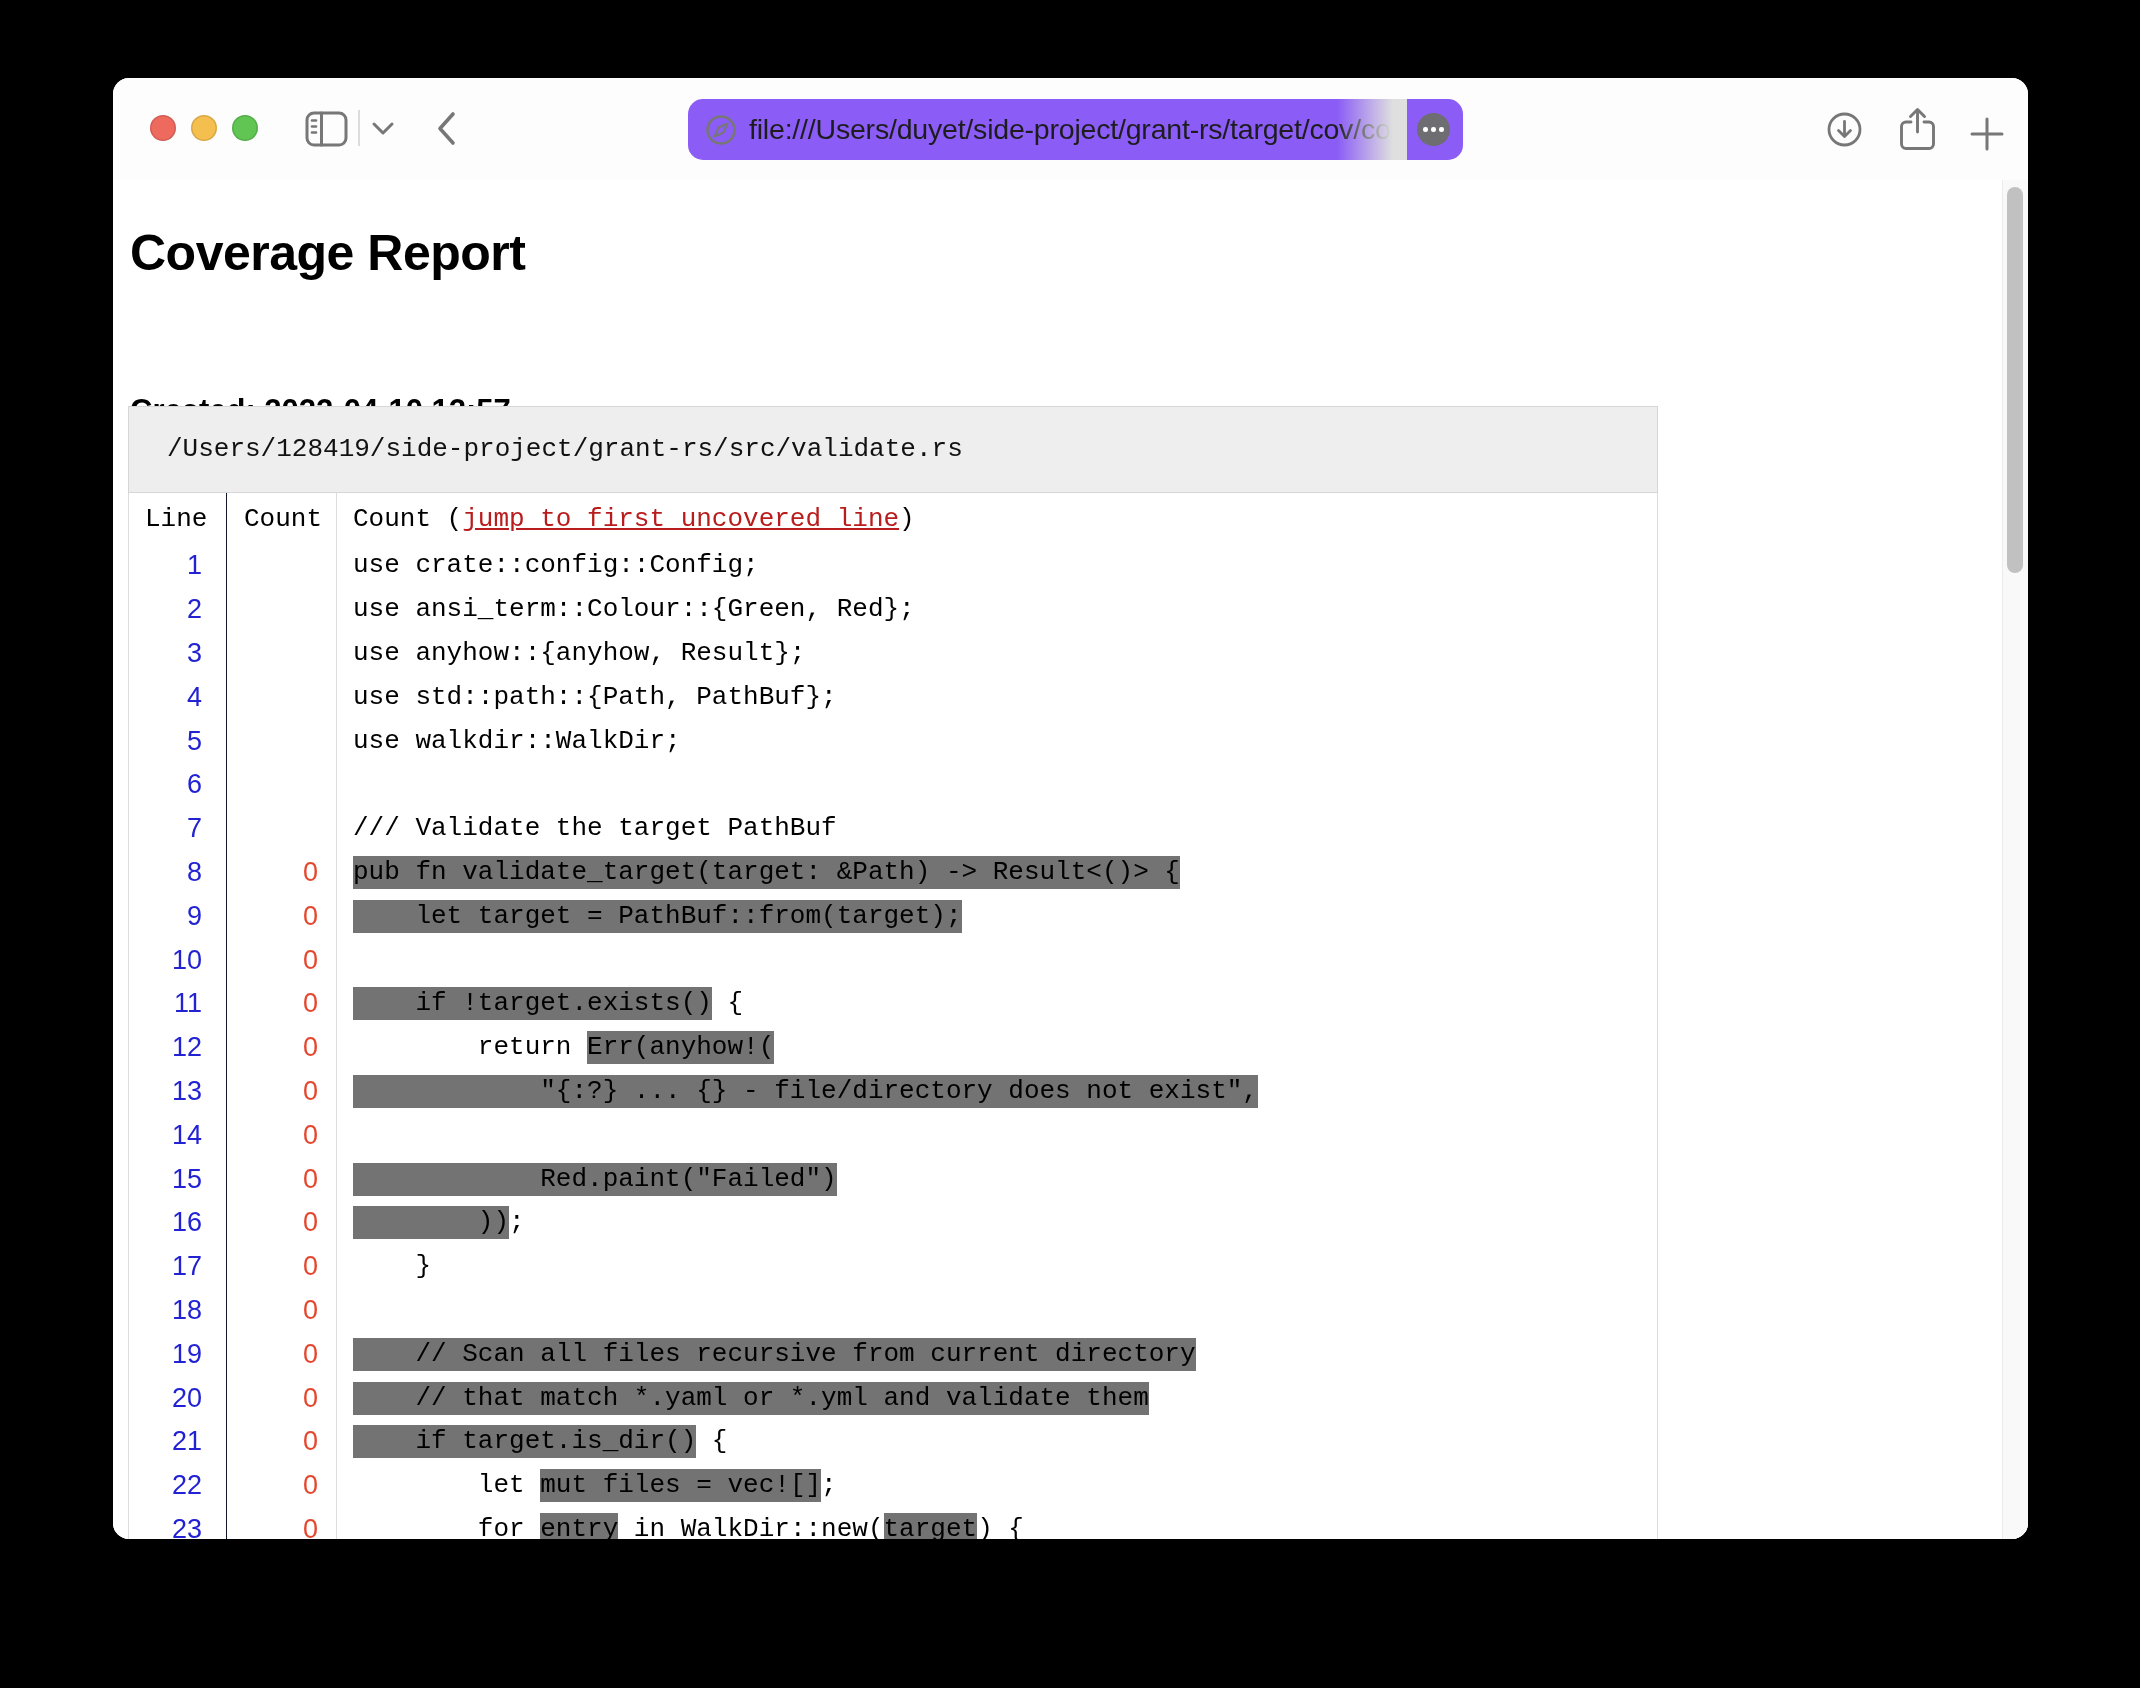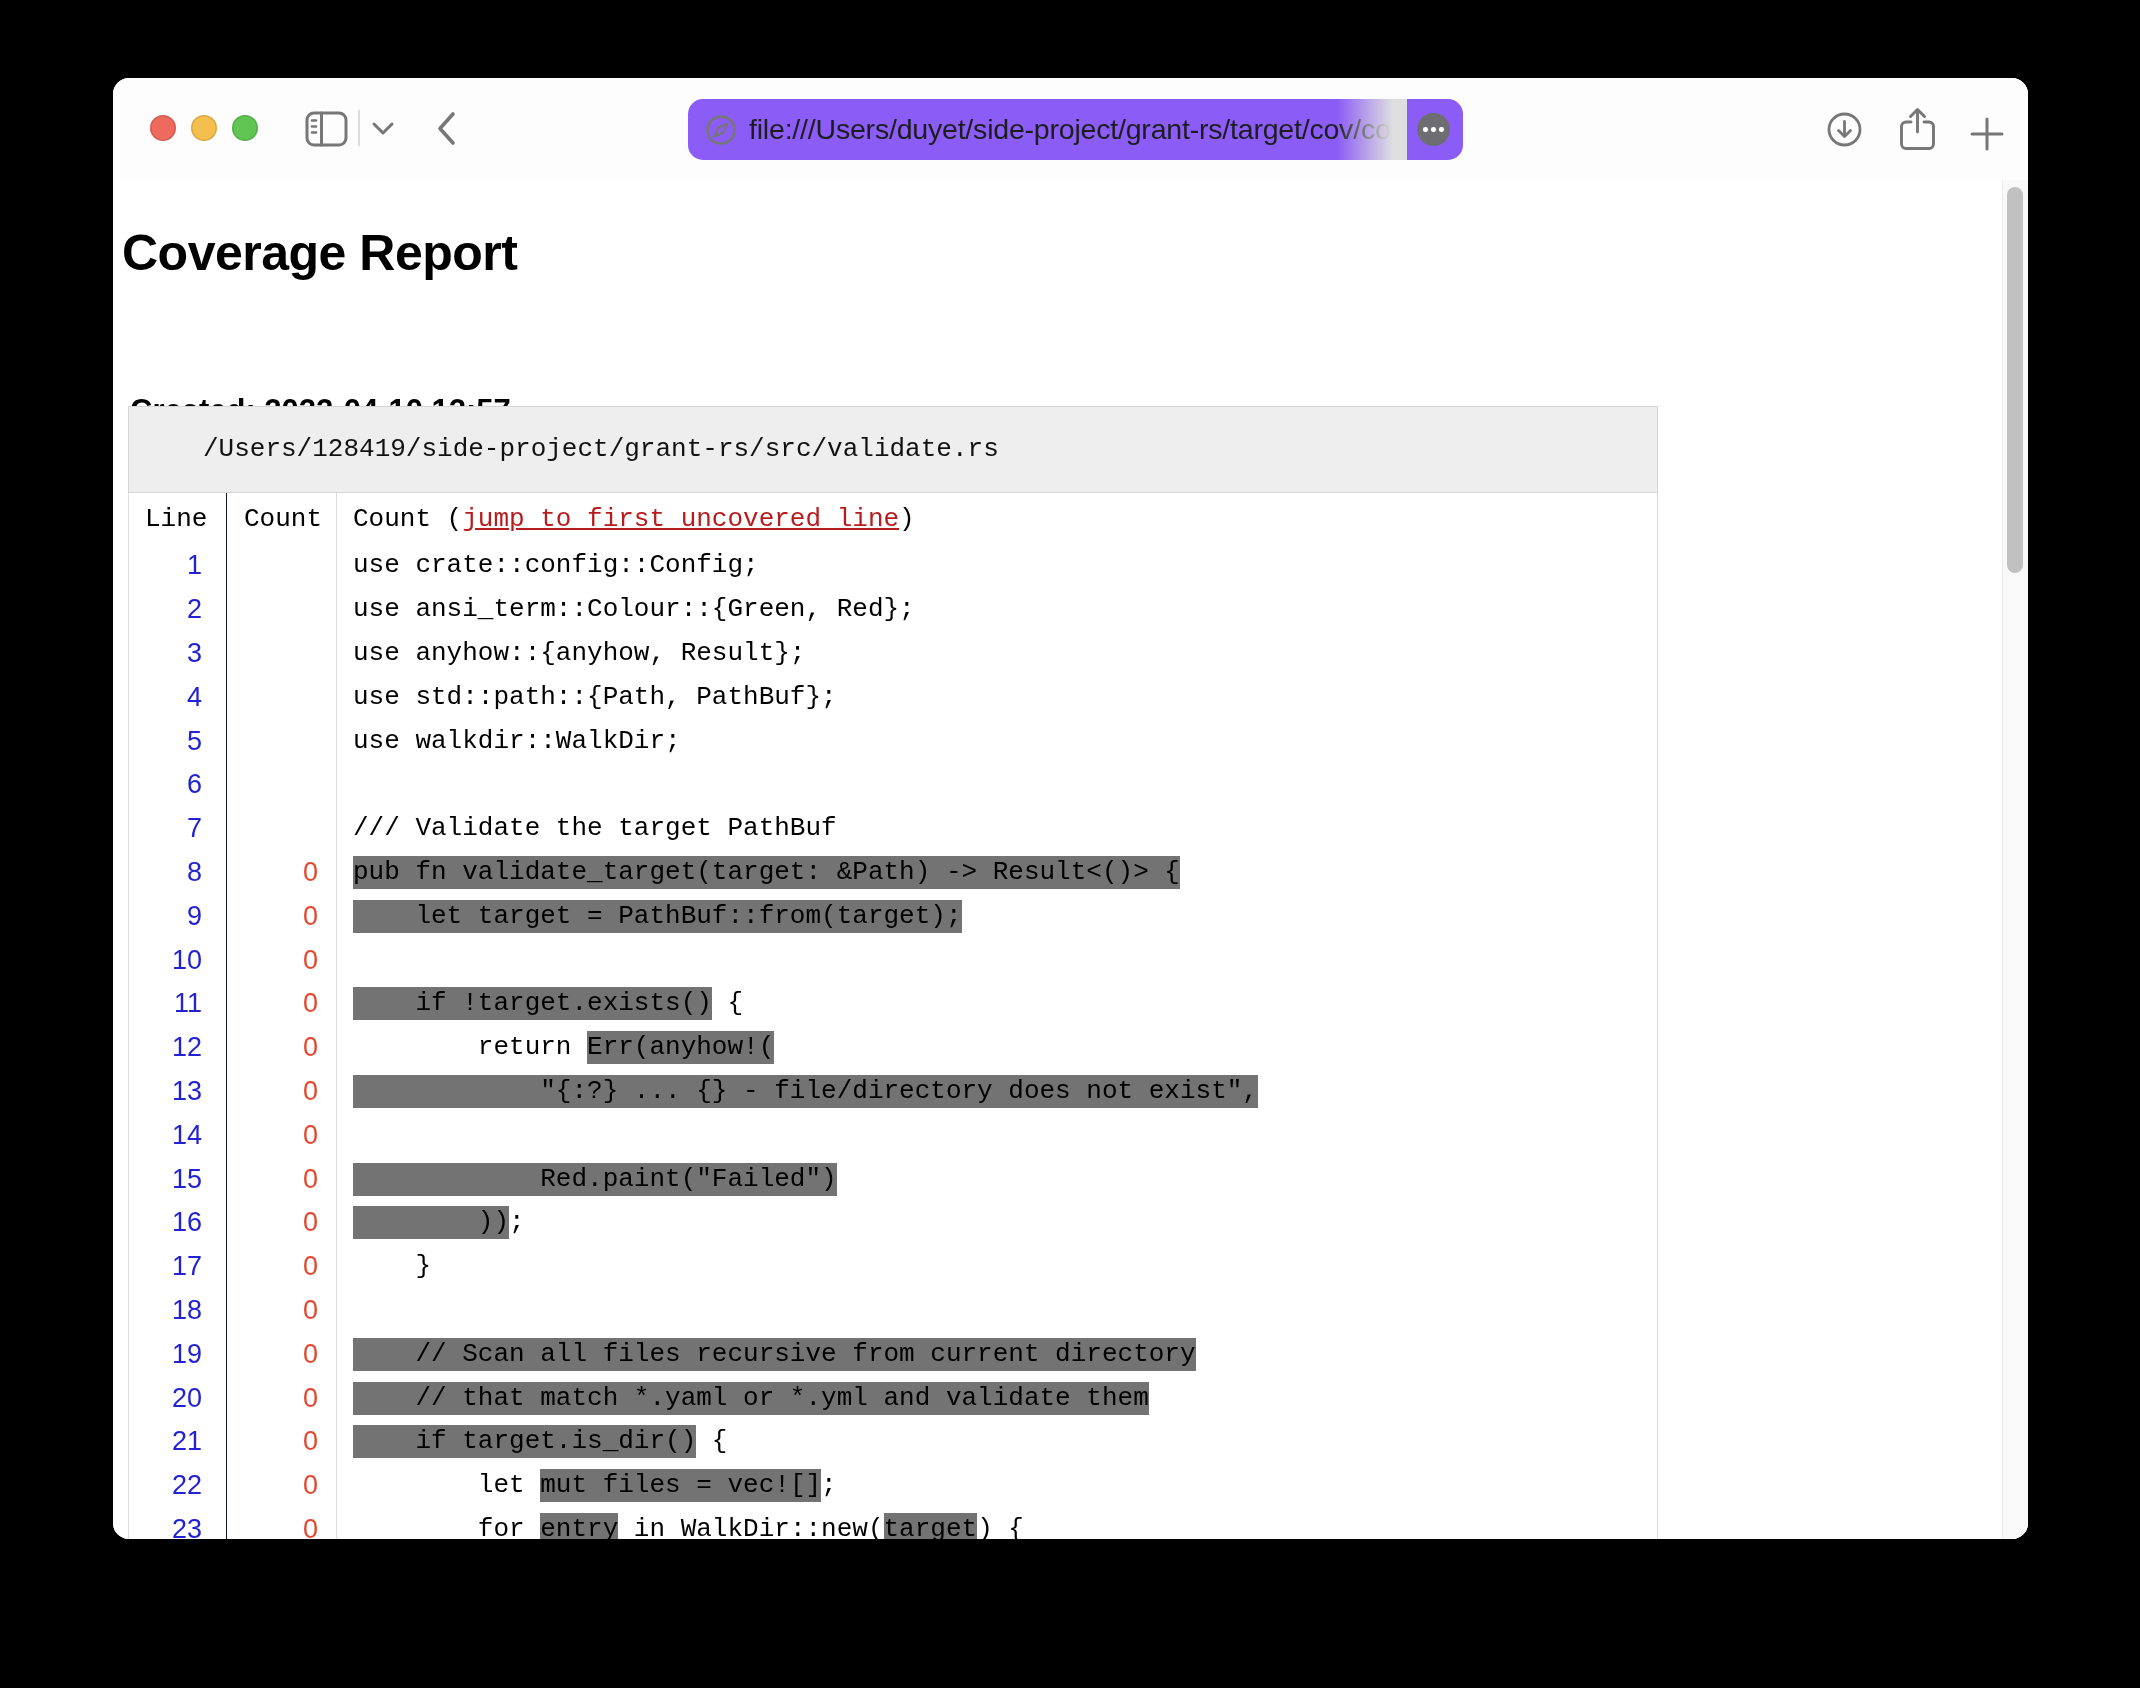--- a/index.html
+++ b/index.html
@@ -26,29 +26,29 @@
              white-space:nowrap; font-size:28.5px; color:#1d1d1f; letter-spacing:-.2px;
              height:61px; line-height:61px; }
   .urltext::after { content:""; position:absolute; right:0; top:0; width:70px; height:100%;
                     background:linear-gradient(to right, rgba(223,223,224,0), #dfdfe0 80%); }
   .morebtn { flex:0 0 auto; width:33px; height:33px; margin:0 13px 0 10px; border-radius:50%;
              background:#6e6e72; display:flex; align-items:center; justify-content:center; gap:3.5px; }
   .morebtn i { width:4.5px; height:4.5px; border-radius:50%; background:#fff; }
 
   
   .page { position:absolute; left:0; top:102px; right:0; bottom:0; background:#fff; }
-  .h1 { position:absolute; left:9px; top:44px; font-size:50px; font-weight:bold;
+  .h1 { position:absolute; left:17px; top:44px; font-size:50px; font-weight:bold;
         letter-spacing:-.5px; color:#000; }
   .h3 { position:absolute; left:17px; top:213px; font-size:31px; font-weight:bold; color:#000; }
 
   .mono { font-family:"Liberation Mono", monospace; }
 
   .filebox { position:absolute; left:15px; top:226px; width:1530px; height:87px;
              background:#eee; border:1px solid #d6d6d6; }
-  .filebox .path { padding-left:38px; line-height:84px; font-size:26px; color:#111;margin-left:36px; }
+  .filebox .path { padding-left:38px; line-height:84px; font-size:26px; color:#111; }
 
   .ctable { position:absolute; left:15px; top:313px; width:1530px; bottom:0;
             border-left:1px solid #dcdcdc; border-right:1px solid #dcdcdc; }
   .hrow { display:flex; height:51px; align-items:center; font-size:26px; }
   .row  { display:flex; height:43.8px; align-items:center; }
   .c-line  { width:98px;  flex:0 0 auto; height:100%; border-right:1px solid #0f172a;
              display:flex; align-items:center; justify-content:flex-end; padding-right:24px; }
   .c-count { width:110px; flex:0 0 auto; height:100%; border-right:1px solid #dcdcdc;
              display:flex; align-items:center; justify-content:flex-end; padding-right:18px; }
   .c-src   { flex:1 1 auto; height:100%; display:flex; align-items:center;

